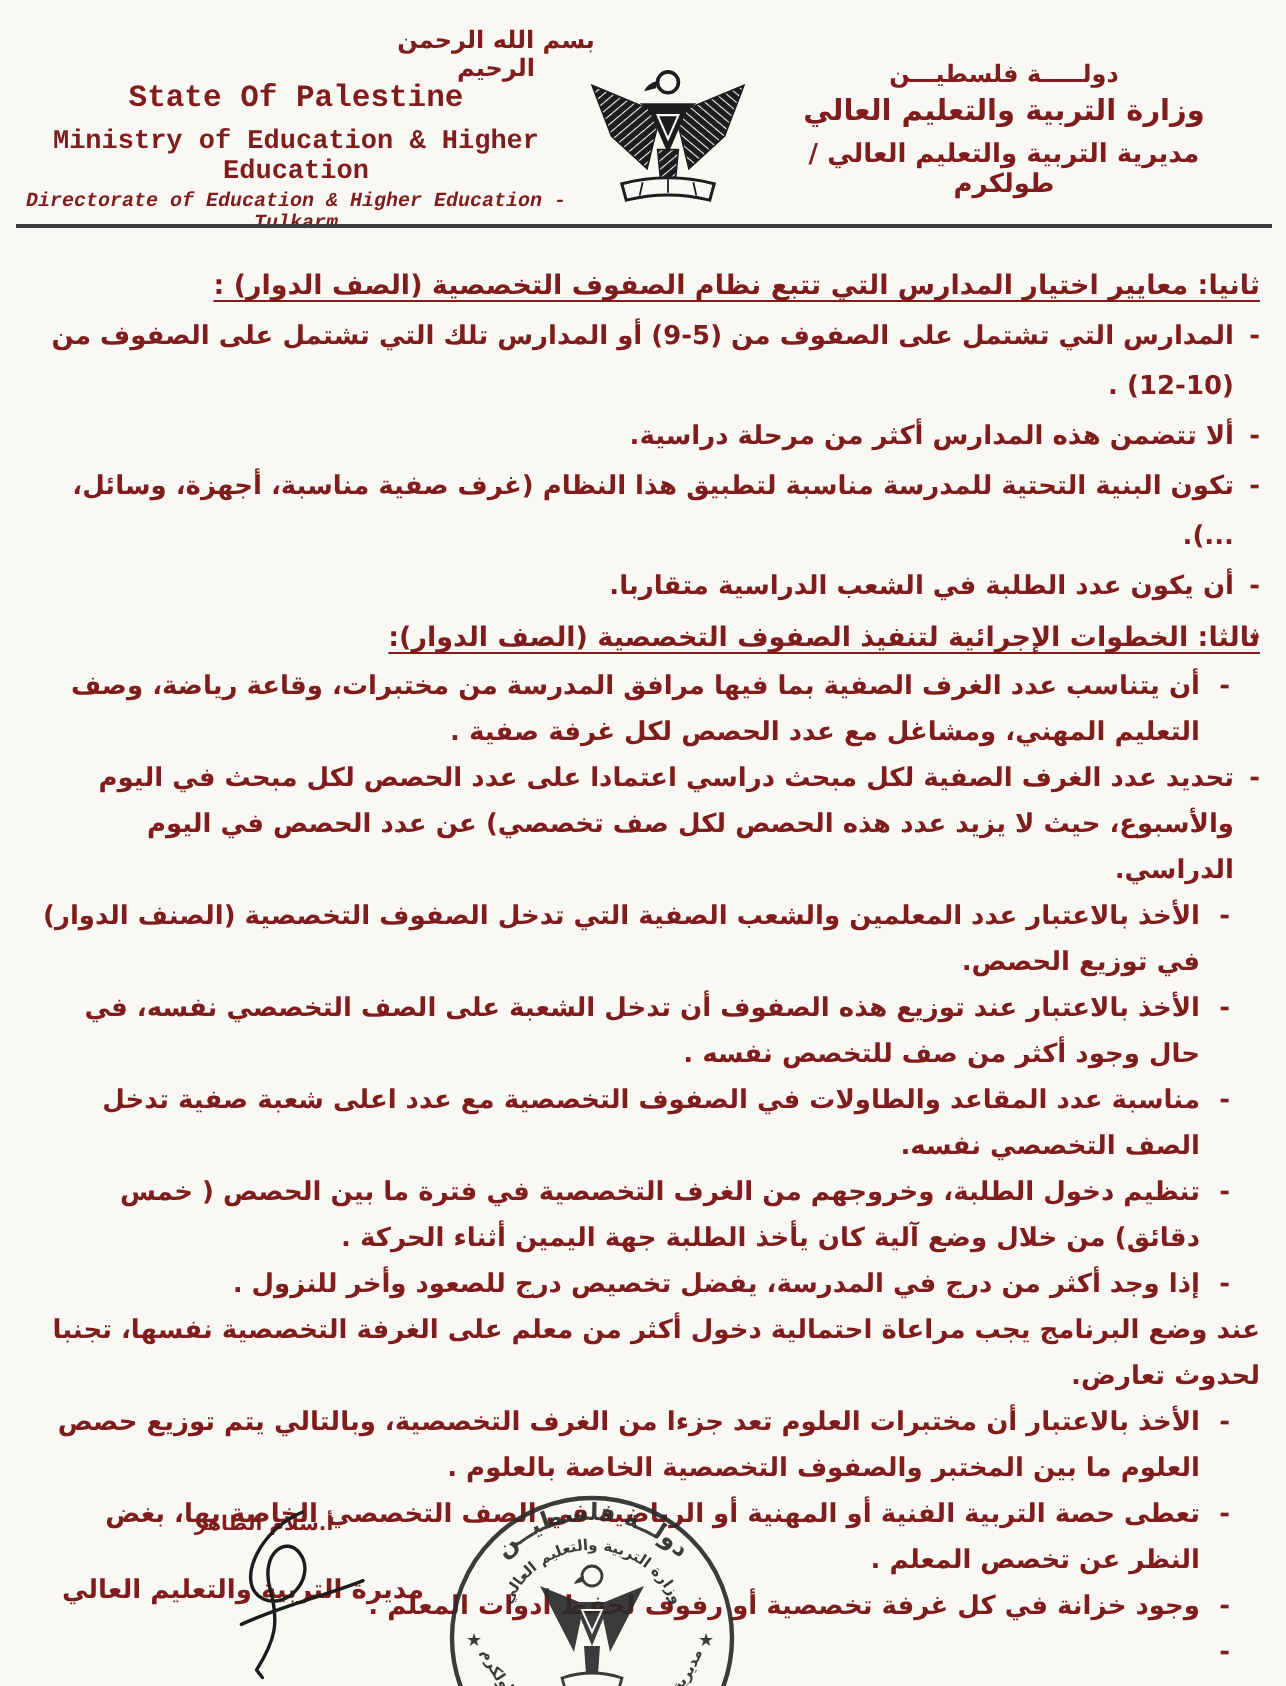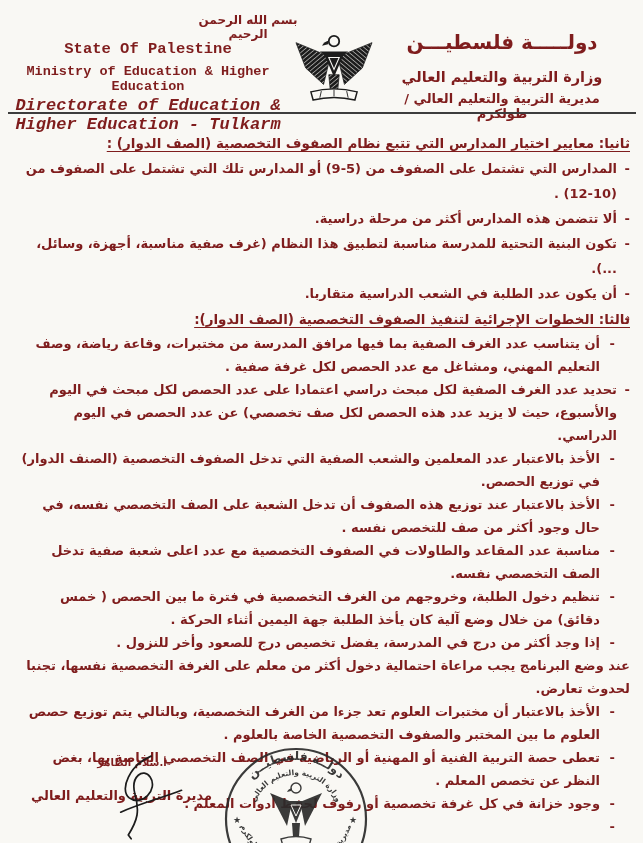--- a/index.html
+++ b/index.html
@@ -11,30 +11,30 @@
 
   
   .bismillah {
     position:absolute; top:13px; left:180px; width:136px;
     text-align:center; direction:rtl; font-size:12px; font-weight:700;
   }
   .hdr-ar {
     position:absolute; top:30px; right:24px; width:234px;
     text-align:center; direction:rtl; font-weight:700;
   }
-  .hdr-ar .l1 { font-size:20px; letter-spacing:1px; margin-bottom:15px; }
+  .hdr-ar .l1 { font-size:12px; letter-spacing:1px; margin-bottom:4px; }
   .hdr-ar .l2 { font-size:14.5px; margin-bottom:6px; }
   .hdr-ar .l3 { font-size:13px; }
   .hdr-en {
     position:absolute; top:40px; left:2px; width:292px; text-align:center;
     font-family:Liberation Mono, monospace; font-weight:700;
   }
   .hdr-en .l1 { font-size:15.5px; margin-bottom:6px; }
   .hdr-en .l2 { font-size:13.5px; margin-bottom:2px; }
-  .hdr-en .l3 { font-size:17px; font-style:italic; }
+  .hdr-en .l3 { font-size:10px; font-style:italic; }
   .emblem { position:absolute; top:32px; left:293px; width:82px; height:72px; }
   .divider { position:absolute; top:112px; left:8px; width:628px; border-top:2px solid #3d3d3d; }
 
   
   .doc-body {
     position:absolute; top:130px; right:13px; width:617px;
     direction:rtl; font-weight:700; font-size:13px;
   }
   .sec-heading {
     font-size:13.5px; line-height:26px; margin:0; font-weight:700;

